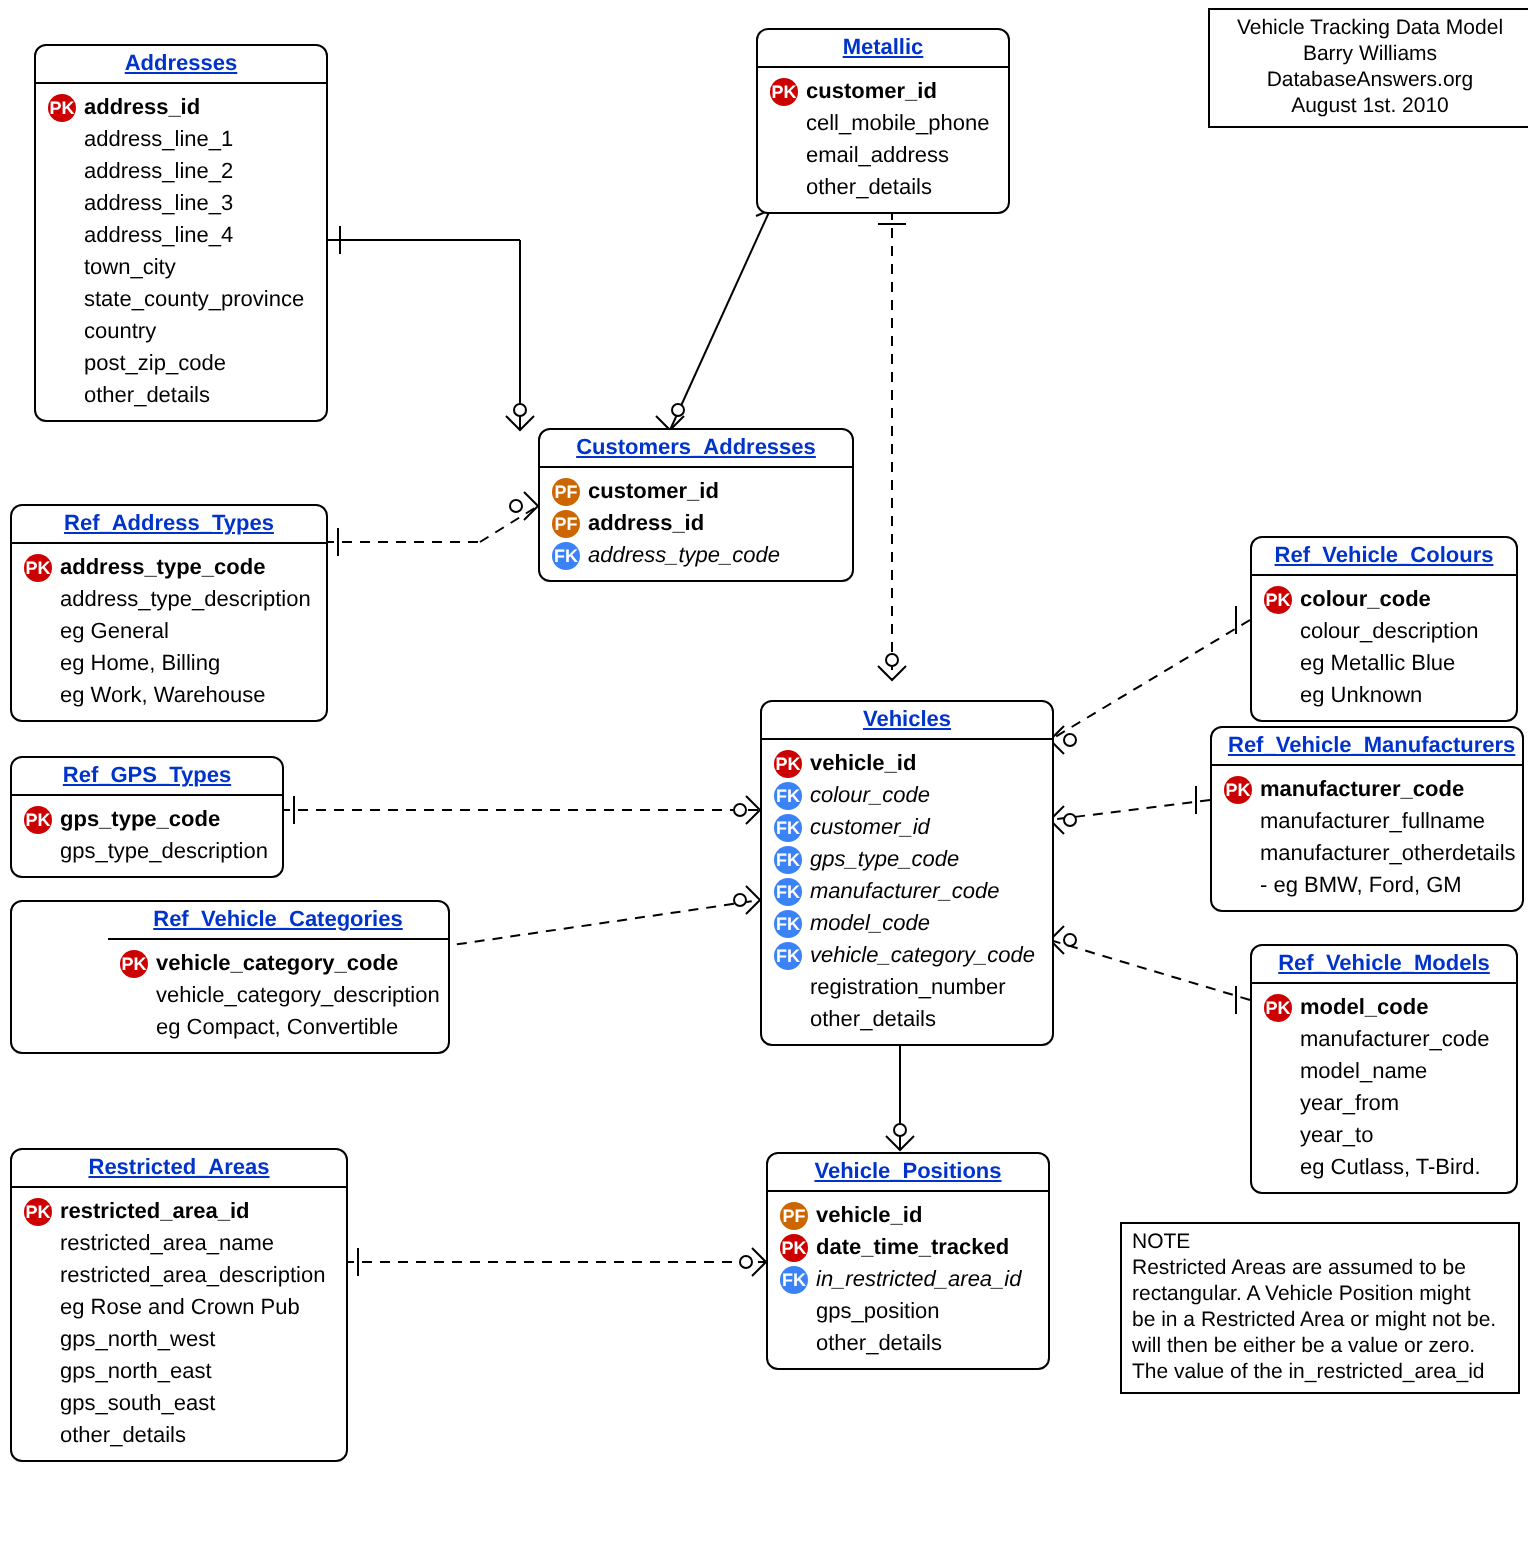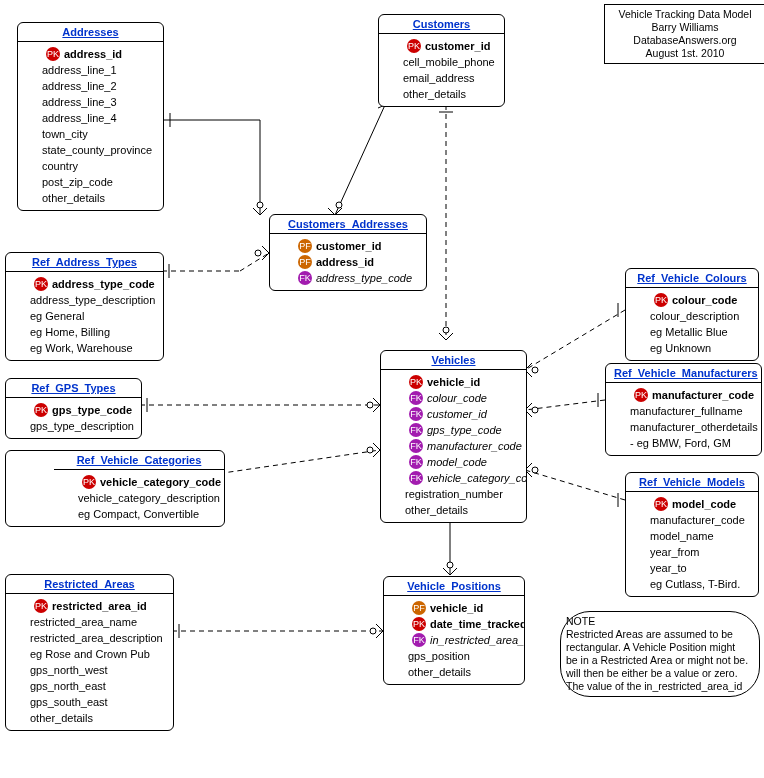--- a/index.html
+++ b/index.html
@@ -37,28 +37,27 @@
   padding: 1px 0;
   line-height: 14px;
 }
 .key-icon {
   width: 14px;
   height: 14px;
   display: inline-flex;
   align-items: center;
   justify-content: center;
   font-size: 9px;
-  font-weight: normal;
+  font-weight: bold;
   color: #fff;
   border-radius: 50%;
   flex-shrink: 0;
-  margin-left: 22px;
 }
 .pk { background: #cc0000; }
-.fk { background: #a21caf; }
+.fk { background: #3b82f6; }
 .pf { background: #cc6600; }
 .no-icon { width: 14px; height: 14px; flex-shrink: 0; }
 .attr-name { white-space: nowrap; }
 .bold { font-weight: bold; }
 .italic { font-style: italic; }
 .note-box {
   position: absolute;
   border: 1px solid #000;
   padding: 3px 5px;
   background: #fff;
@@ -143,21 +142,21 @@
   <circle cx="373" cy="631" r="3" stroke="#000" fill="#fff"></circle>
 </svg>
 
 <div class="note-box" style="left:604px; top:4px; width:150px; text-align:center;">
   <div>Vehicle Tracking Data Model</div>
   <div>Barry Williams</div>
   <div>DatabaseAnswers.org</div>
   <div>August 1st. 2010</div>
 </div>
 
-<div class="note-box" style="left:560px; top:611px; width:188px;border-radius:30px;">
+<div class="note-box" style="left:560px; top:611px; width:188px;">
   <div>NOTE</div>
   <div>Restricted Areas are assumed to be</div>
   <div>rectangular. A Vehicle Position might</div>
   <div>be in a Restricted Area or might not be.</div>
   <div>will then be either be a value or zero.</div>
   <div>The value of the in_restricted_area_id</div>
 </div>
 
 <div class="entity" style="left:17px; top:22px; width:145px;">
   <div class="entity-header">Addresses</div>
@@ -199,21 +198,21 @@
         <span class="attr-name">post_zip_code</span>
       </div>
       <div class="attr-row">
         <span class="no-icon"></span>
         <span class="attr-name">other_details</span>
       </div>
     </div>
 </div>
 
 <div class="entity" style="left:378px; top:14px; width:125px;">
-  <div class="entity-header">Customers</div>
+  <div class="entity-header">Metallic</div>
   <div class="entity-body">
       <div class="attr-row">
         <span class="key-icon pk">PK</span>
         <span class="attr-name bold">customer_id</span>
       </div>
       <div class="attr-row">
         <span class="no-icon"></span>
         <span class="attr-name">cell_mobile_phone</span>
       </div>
       <div class="attr-row">

